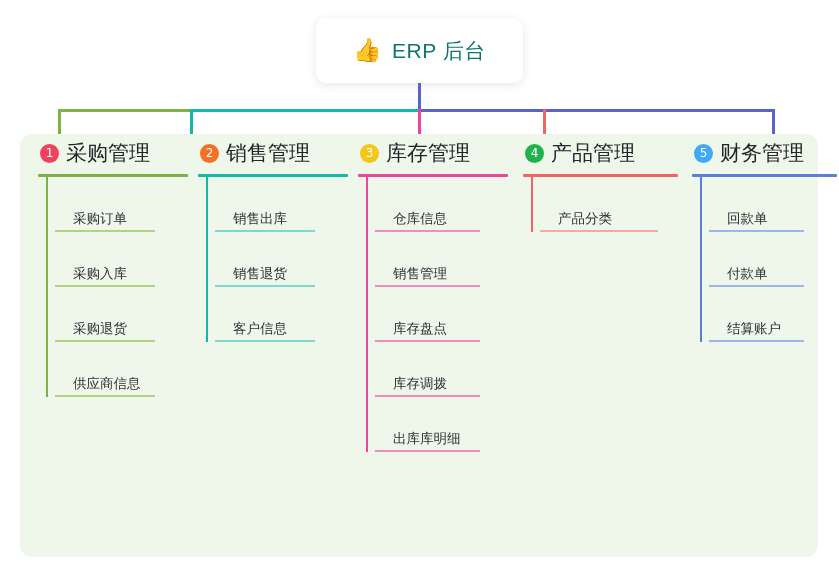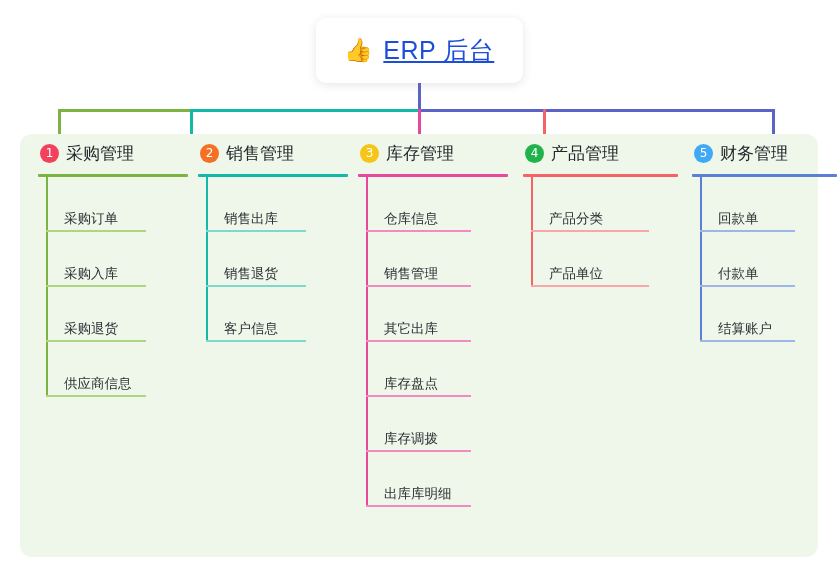--- a/index.html
+++ b/index.html
@@ -36,25 +36,24 @@
     justify-content: center;
     gap: 10px;
     box-sizing: border-box;
   }
   .title-emoji {
     font-size: 23px;
     line-height: 1;
     display: inline-block;
   }
   .title-text {
-    font-size: 25px;
-    color: #1d4ed8;
+    font-size: 21px;
+    color: #0f766e;
     letter-spacing: 0.5px;
     white-space: nowrap;
-    text-decoration: underline;
   }
 
   
   .conn {
     position: absolute;
   }
   
   .trunk {
     left: 418px;
     top: 83px;
@@ -115,35 +114,35 @@
     height: 19px;
     border-radius: 50%;
     color: #ffffff;
     font-size: 12px;
     line-height: 19px;
     text-align: center;
     flex: 0 0 auto;
     font-family: "DejaVu Sans", sans-serif;
   }
   .col-title {
-    font-size: 17px;
+    font-size: 21px;
     color: #22252a;
     white-space: nowrap;
   }
   .head-rule {
     height: 3px;
     margin-top: 8px;
     border-radius: 1px;
   }
 
   
   .items {
     position: relative;
     margin-left: 8px;
-    padding-left: 0;
+    padding-left: 9px;
   }
   .spine {
     position: absolute;
     left: 0;
     top: 0;
     bottom: 0;
     width: 2px;
   }
   .item {
     position: relative;
@@ -253,24 +252,20 @@
           <div class="spine" style="background: rgb(231, 72, 155);"></div>
           <div class="item">
             <span class="item-label">仓库信息</span>
             <div class="item-rule" style="background: rgb(240, 140, 192);"></div>
           </div>
           <div class="item">
             <span class="item-label">销售管理</span>
             <div class="item-rule" style="background: rgb(240, 140, 192);"></div>
           </div>
           <div class="item">
-            <span class="item-label">其它出库</span>
-            <div class="item-rule" style="background: rgb(240, 140, 192);"></div>
-          </div>
-          <div class="item">
             <span class="item-label">库存盘点</span>
             <div class="item-rule short" style="background: rgb(240, 140, 192);"></div>
           </div>
           <div class="item">
             <span class="item-label">库存调拨</span>
             <div class="item-rule" style="background: rgb(240, 140, 192);"></div>
           </div>
           <div class="item">
             <span class="item-label">出库库明细</span>
             <div class="item-rule short" style="background: rgb(240, 140, 192);"></div>
@@ -282,24 +277,20 @@
           <span class="badge" style="background: rgb(33, 178, 75);">4</span>
           <span class="col-title">产品管理</span>
         </div>
         <div class="head-rule" style="background: rgb(244, 100, 100);"></div>
         <div class="items">
           <div class="spine" style="background: rgb(244, 100, 100);"></div>
           <div class="item">
             <span class="item-label">产品分类</span>
             <div class="item-rule" style="background: rgb(246, 168, 168);"></div>
           </div>
-          <div class="item">
-            <span class="item-label">产品单位</span>
-            <div class="item-rule" style="background: rgb(246, 168, 168);"></div>
-          </div>
         </div>
       </div>
       <div class="column col-4">
         <div class="col-head">
           <span class="badge" style="background: rgb(63, 169, 245);">5</span>
           <span class="col-title">财务管理</span>
         </div>
         <div class="head-rule" style="background: rgb(91, 127, 212);"></div>
         <div class="items">
           <div class="spine" style="background: rgb(91, 127, 212);"></div>

